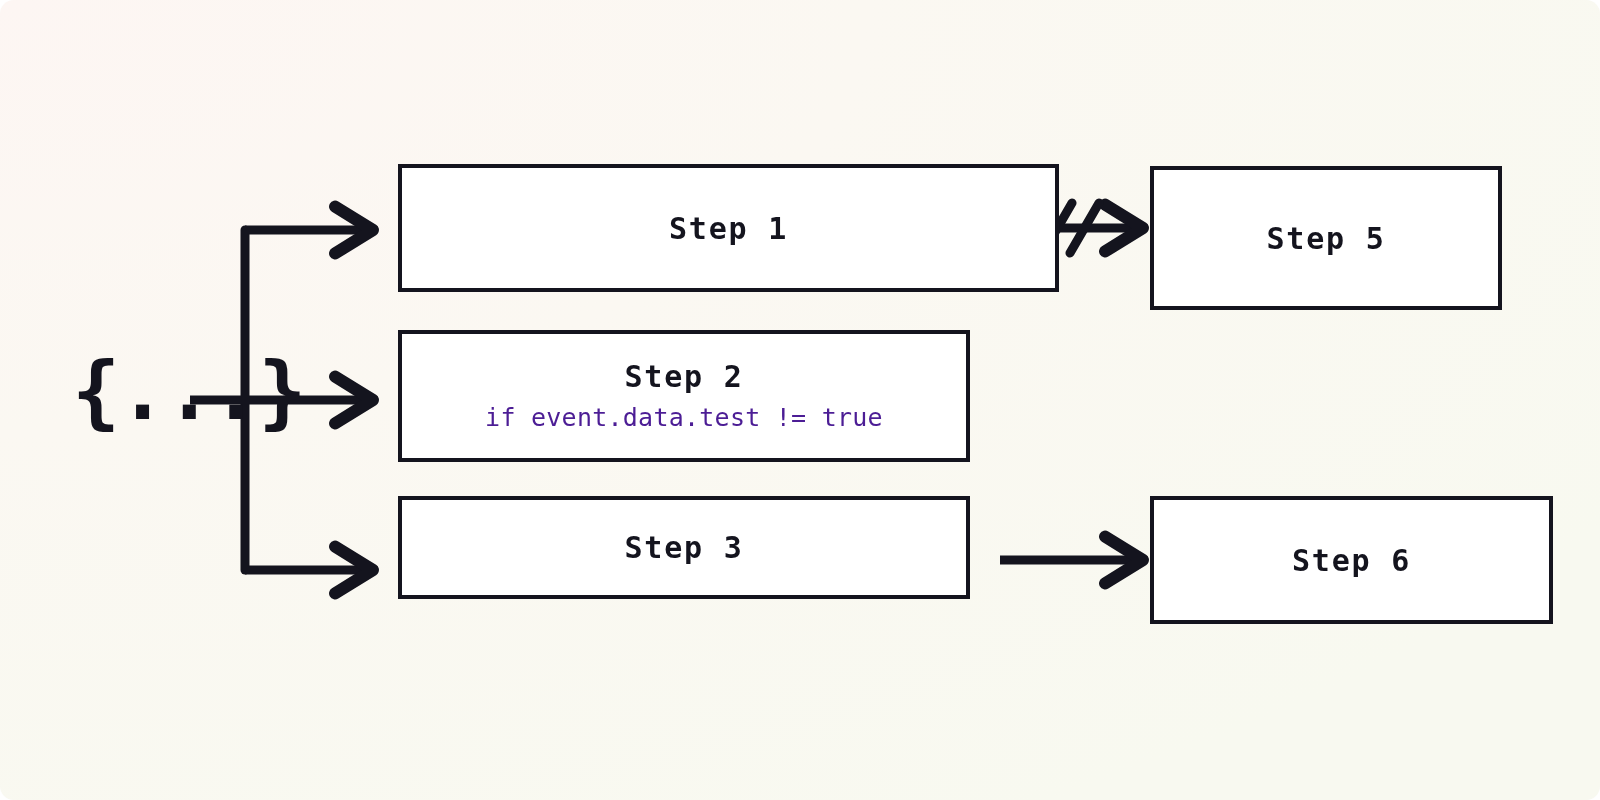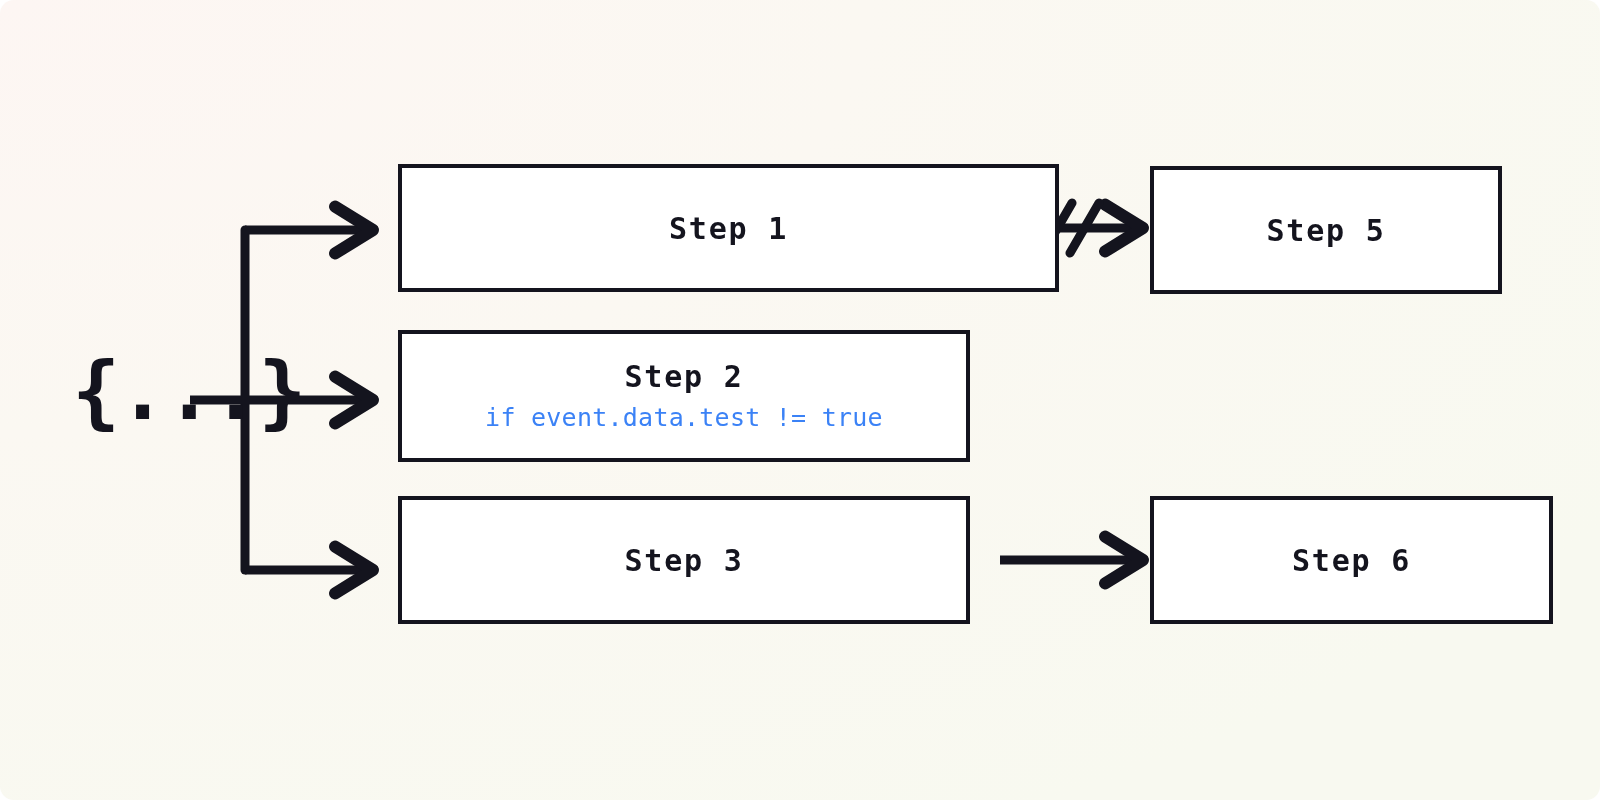--- a/index.html
+++ b/index.html
@@ -52,21 +52,21 @@
     text-align: center;
   }
   .node-title {
     color: #14141e;
     font-weight: 700;
     font-size: 30px;
     letter-spacing: 0.06em;
     line-height: 1.1;
   }
   .node-subtitle {
-    color: #3b82f6;
+    color: #4c1d95;
     font-weight: 400;
     font-size: 25px;
     letter-spacing: 0.01em;
     line-height: 1.2;
     margin-top: 4px;
     white-space: nowrap;
   }
   .node-subtitle:empty { display: none; }
 </style>
 </head>
@@ -109,26 +109,26 @@
   <div class="node" style="left:398px; top:164px; width:661px; height:128px;">
     <div class="node-title">Step 1</div>
 
   </div>
 
   <div class="node" style="left:398px; top:330px; width:572px; height:132px;gap:6px;">
     <div class="node-title">Step 2</div>
     <div class="node-subtitle">if event.data.test != true</div>
   </div>
 
-  <div class="node" style="left:398px; top:496px; width:572px; height:128px;">
+  <div class="node" style="left:398px; top:496px; width:572px; height:103px;">
     <div class="node-title">Step 3</div>
 
   </div>
 
-  <div class="node" style="left:1150px; top:166px; width:352px; height:128px;">
+  <div class="node" style="left:1150px; top:166px; width:352px; height:144px;">
     <div class="node-title">Step 5</div>
 
   </div>
 
   <div class="node" style="left:1150px; top:496px; width:403px; height:128px;">
     <div class="node-title">Step 6</div>
 
   </div>
 
 </div>

